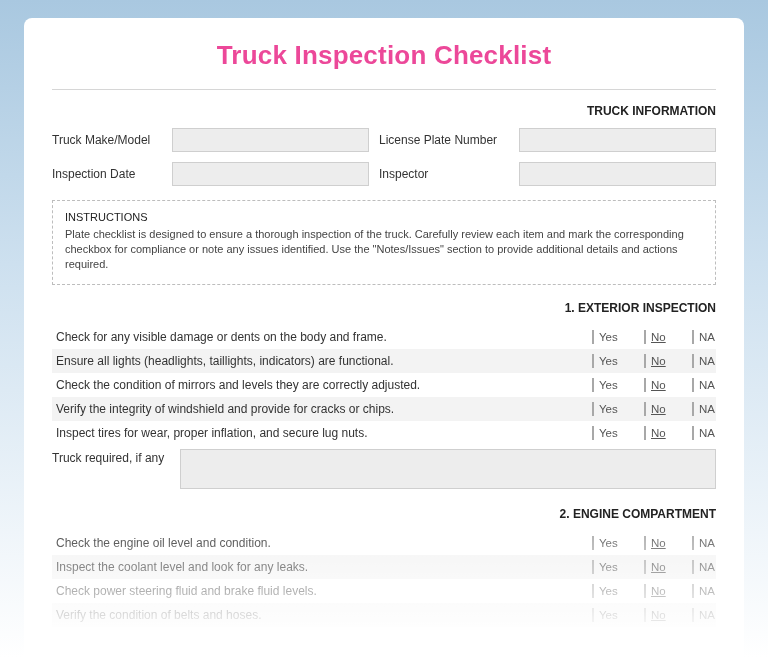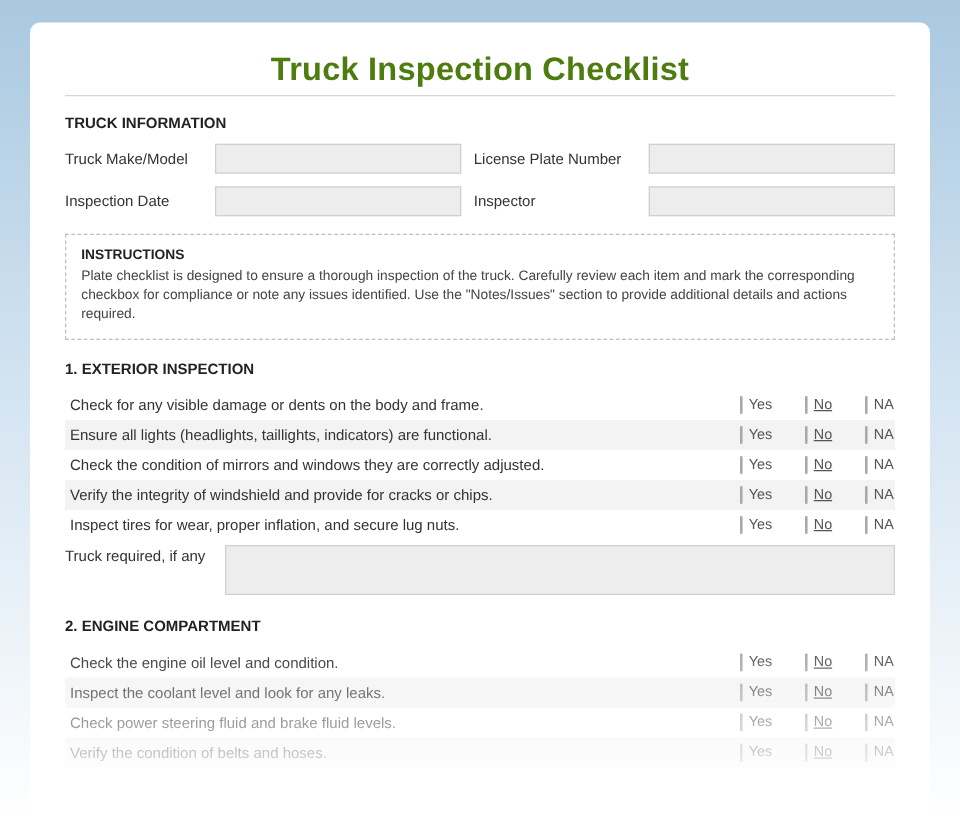--- a/index.html
+++ b/index.html
@@ -25,34 +25,35 @@
     height: 140px;
     background: linear-gradient(to bottom, rgba(255,255,255,0) 0%, rgba(255,255,255,1) 85%);
     pointer-events: none;
   }
   h1.title {
     font-family: "Arial Narrow", Arial, sans-serif;
     font-stretch: condensed;
     font-weight: 800;
     font-size: 26px;
     text-align: center;
-    color: #4d7c0f;
+    color: #ec4899;
     letter-spacing: 0.2px;
-    margin-bottom: 5px;
+    margin-bottom: 18px;
   }
   hr.rule {
     border: none;
     border-top: 1px solid #d6d6d6;
     margin: 0 0 14px 0;
   }
   .section-heading {
     font-size: 12px;
     font-weight: bold;
     color: #222;
     margin: 6px 0 10px 0;
+    text-align: right;
   }
   .info-grid {
     display: grid;
     grid-template-columns: 110px 1fr 130px 1fr;
     column-gap: 10px;
     row-gap: 10px;
     align-items: center;
     margin-bottom: 14px;
   }
   .info-label { font-size: 12px; color: #333; }
@@ -61,21 +62,21 @@
     background: #ededed;
     border: 1px solid #cfcfcf;
   }
   .instructions {
     border: 1px dashed #bdbdbd;
     padding: 10px 12px 12px 12px;
     margin-bottom: 16px;
   }
   .instructions-title {
     font-size: 11px;
-    font-weight: bold;
+    font-weight: normal;
     color: #222;
     margin-bottom: 4px;
   }
   .instructions-body {
     font-size: 11px;
     color: #444;
     line-height: 1.35;
   }
   .check-row {
     display: flex;
@@ -176,21 +177,21 @@
     <div class="opt no">
         <span class="box"></span>
         <span>No</span>
       </div>
     <div class="opt na">
         <span class="box"></span>
         <span>NA</span>
       </div>
   </div>
   <div class="check-row">
-    <div class="check-text">Check the condition of mirrors and windows they are correctly adjusted.</div>
+    <div class="check-text">Check the condition of mirrors and levels they are correctly adjusted.</div>
     <div class="opt yes">
         <span class="box"></span>
         <span>Yes</span>
       </div>
     <div class="opt no">
         <span class="box"></span>
         <span>No</span>
       </div>
     <div class="opt na">
         <span class="box"></span>

